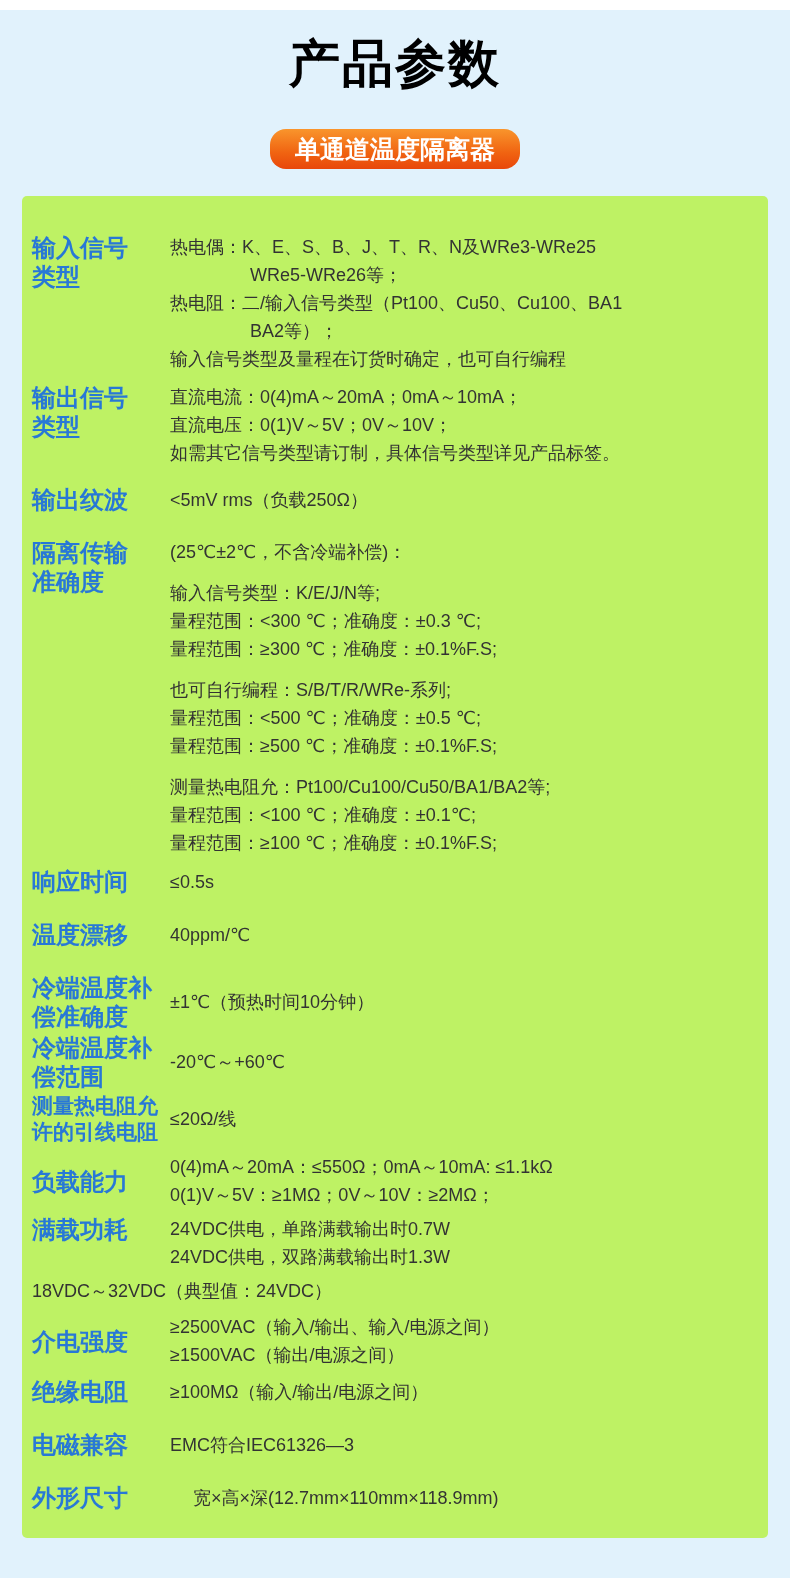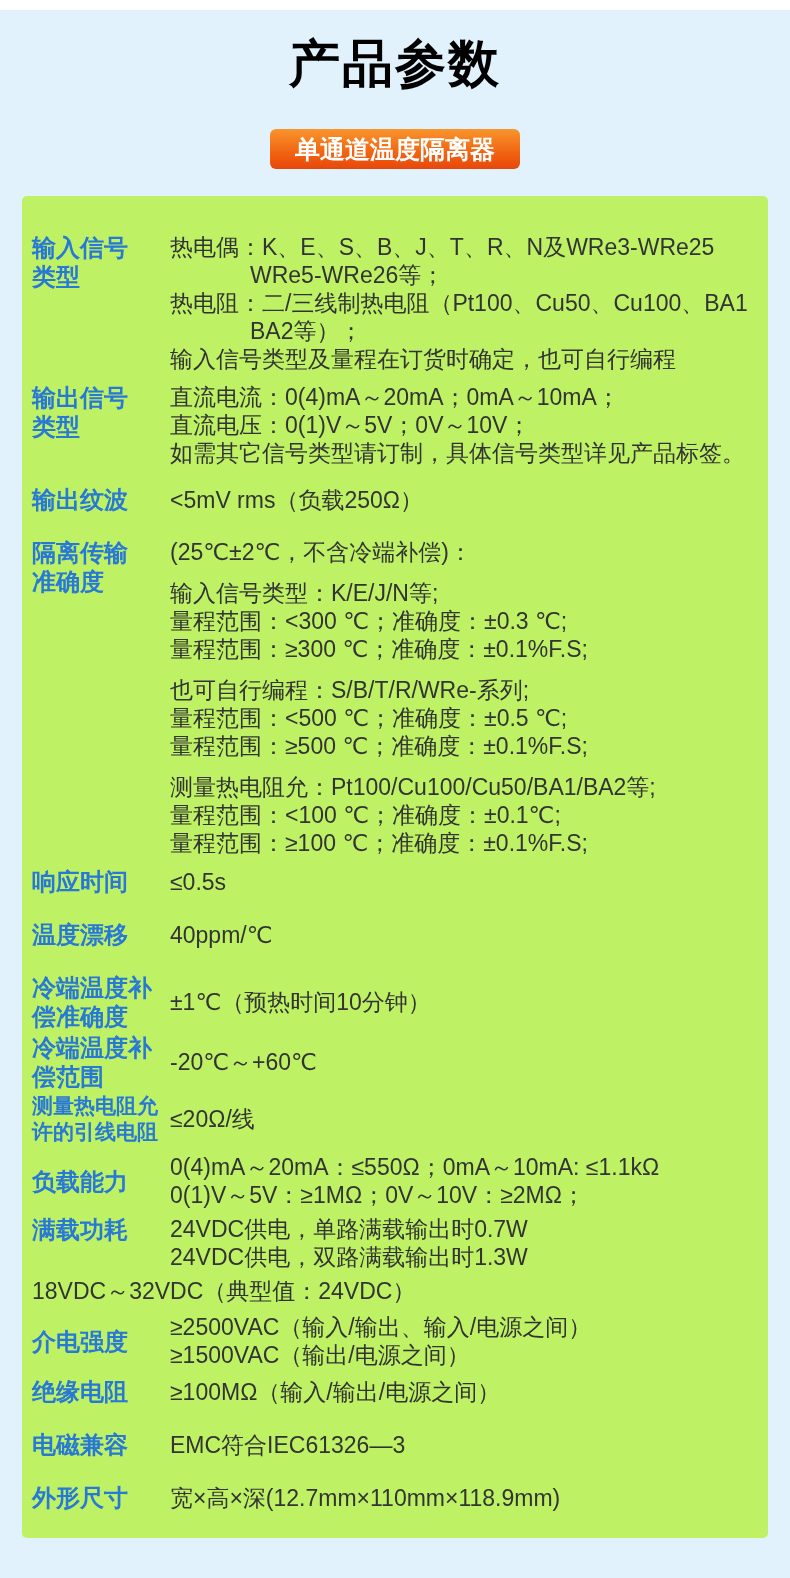--- a/index.html
+++ b/index.html
@@ -29,21 +29,21 @@
     justify-content: center;
     margin-top: 40px;
   }
   .badge {
     background: linear-gradient(180deg, #f9952c 0%, #f06311 60%, #e8470b 100%);
     color: #ffffff;
     font-size: 25px;
     font-weight: 700;
     line-height: 28px;
     padding: 6px 25px;
-    border-radius: 6px;
+    border-radius: 16px;
   }
   .card {
     width: 746px;
     height: 1342px;
     margin: 27px auto 0;
     background: #bef264;
     border-radius: 5px;
     box-sizing: border-box;
     padding: 37px 20px 20px 10px;
     overflow: hidden;
@@ -61,26 +61,26 @@
     font-size: 24px;
     line-height: 29px;
   }
   .row.small-label .label {
     font-size: 21px;
     line-height: 26px;
   }
   .value {
     flex: 1;
     color: #333333;
-    font-size: 23px;
+    font-size: 18px;
     line-height: 28px;
   }
   .indent { padding-left: 80px; }
   .spacer { height: 13px; }
-  .mb0  { margin-bottom: 0; }
+  .mb0  { margin-bottom: 0; gap: 23px; }
   .mb2  { margin-bottom: 2px; }
   .mb6  { margin-bottom: 6px; }
   .mb8  { margin-bottom: 8px; }
   .mb10 { margin-bottom: 10px; }
   .mb18 { margin-bottom: 18px; }
   .mb20 { margin-bottom: 24px; }
   .mb24 { margin-bottom: 24px; }
 </style>
 </head>
 <body>
@@ -96,21 +96,21 @@
 <div class="card">
 
   <div class="row mb10">
     <div class="label">
       <div>输入信号</div>
       <div>类型</div>
     </div>
     <div class="value">
       <div>热电偶：K、E、S、B、J、T、R、N及WRe3-WRe25</div>
       <div class="indent">WRe5-WRe26等；</div>
-      <div>热电阻：二/三线制热电阻（Pt100、Cu50、Cu100、BA1</div>
+      <div>热电阻：二/输入信号类型（Pt100、Cu50、Cu100、BA1</div>
       <div class="indent">BA2等）；</div>
       <div>输入信号类型及量程在订货时确定，也可自行编程</div>
     </div>
   </div>
 
   <div class="row mb18">
     <div class="label">
       <div>输出信号</div>
       <div>类型</div>
     </div>

